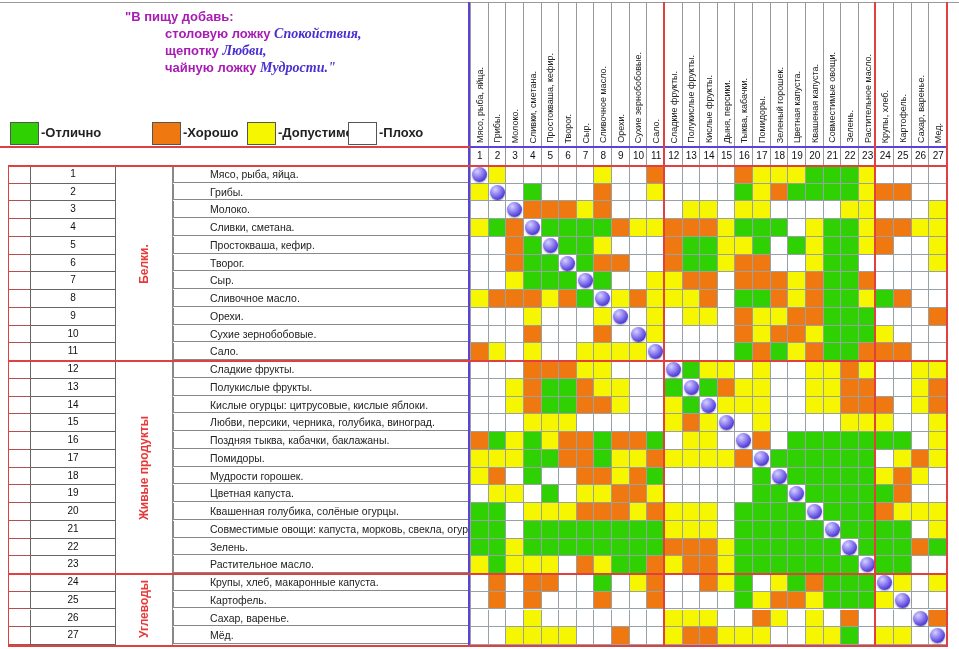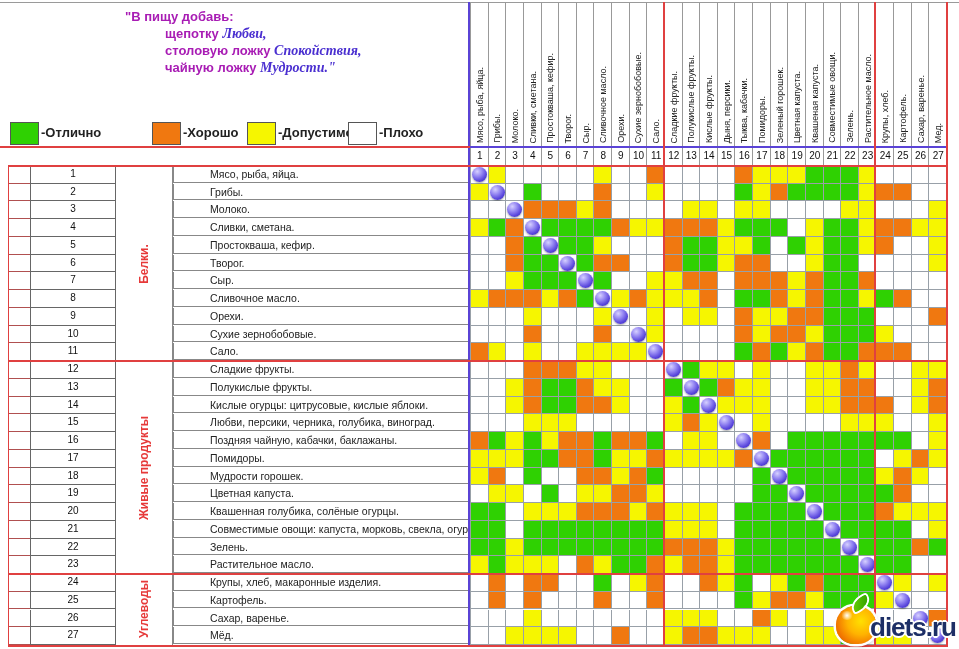--- a/index.html
+++ b/index.html
@@ -48,22 +48,22 @@
   #logo .word{position:absolute;left:34px;bottom:4px;font-size:26px;font-weight:800;color:#1d2f66;letter-spacing:-1px;
     text-shadow:-2px 0 #fff,2px 0 #fff,0 -2px #fff,0 2px #fff,-1px -1px #fff,1px 1px #fff,-1px 1px #fff,1px -1px #fff;}
 </style>
 </head>
 <body>
 
 <div id="page">
 
   <div id="quote">
     <div><span>"В пищу добавь:</span></div>
+    <div class="ind"><span>столовую ложку </span><span class="em">Спокойствия,</span></div>
     <div class="ind"><span>щепотку </span><span class="em">Любви,</span></div>
-    <div class="ind"><span>столовую ложку </span><span class="em">Спокойствия,</span></div>
     <div class="ind"><span>чайную ложку </span><span class="em">Мудрости."</span></div>
   </div>
 
 
   <div id="legend">
     <div class="leg-item" style="left:0px;width:130px;">
       <span class="leg-box" style="background: rgb(47, 209, 2);"></span>
       <span class="leg-label">-Отлично</span>
     </div>
     <div class="leg-item" style="left:142px;width:120px;">
@@ -231,21 +231,21 @@
       <div class="numbox" style="left: 30px; top: 378.88px; width: 84px; height: 16.74px; line-height: 16.74px;">13</div>
       <div class="namebox" style="left: 173px; top: 378.88px; width: 297px; height: 16.74px; line-height: 16.74px;">Полукислые фрукты.</div>
       <div class="tick" style="left: 8px; top: 396.62px; width: 22px; height: 16.74px;"></div>
       <div class="numbox" style="left: 30px; top: 396.62px; width: 84px; height: 16.74px; line-height: 16.74px;">14</div>
       <div class="namebox" style="left: 173px; top: 396.62px; width: 297px; height: 16.74px; line-height: 16.74px;">Кислые огурцы: цитрусовые, кислые яблоки.</div>
       <div class="tick" style="left: 8px; top: 414.36px; width: 22px; height: 16.74px;"></div>
       <div class="numbox" style="left: 30px; top: 414.36px; width: 84px; height: 16.74px; line-height: 16.74px;">15</div>
       <div class="namebox" style="left: 173px; top: 414.36px; width: 297px; height: 16.74px; line-height: 16.74px;">Любви, персики, черника, голубика, виноград.</div>
       <div class="tick" style="left: 8px; top: 432.1px; width: 22px; height: 16.74px;"></div>
       <div class="numbox" style="left: 30px; top: 432.1px; width: 84px; height: 16.74px; line-height: 16.74px;">16</div>
-      <div class="namebox" style="left: 173px; top: 432.1px; width: 297px; height: 16.74px; line-height: 16.74px;">Поздняя чайную, кабачки, баклажаны.</div>
+      <div class="namebox" style="left: 173px; top: 432.1px; width: 297px; height: 16.74px; line-height: 16.74px;">Поздняя тыква, кабачки, баклажаны.</div>
       <div class="tick" style="left: 8px; top: 449.84px; width: 22px; height: 16.74px;"></div>
       <div class="numbox" style="left: 30px; top: 449.84px; width: 84px; height: 16.74px; line-height: 16.74px;">17</div>
       <div class="namebox" style="left: 173px; top: 449.84px; width: 297px; height: 16.74px; line-height: 16.74px;">Помидоры.</div>
       <div class="tick" style="left: 8px; top: 467.58px; width: 22px; height: 16.74px;"></div>
       <div class="numbox" style="left: 30px; top: 467.58px; width: 84px; height: 16.74px; line-height: 16.74px;">18</div>
       <div class="namebox" style="left: 173px; top: 467.58px; width: 297px; height: 16.74px; line-height: 16.74px;">Мудрости горошек.</div>
       <div class="tick" style="left: 8px; top: 485.32px; width: 22px; height: 16.74px;"></div>
       <div class="numbox" style="left: 30px; top: 485.32px; width: 84px; height: 16.74px; line-height: 16.74px;">19</div>
       <div class="namebox" style="left: 173px; top: 485.32px; width: 297px; height: 16.74px; line-height: 16.74px;">Цветная капуста.</div>
       <div class="tick" style="left: 8px; top: 503.06px; width: 22px; height: 16.74px;"></div>
@@ -255,21 +255,21 @@
       <div class="numbox" style="left: 30px; top: 520.8px; width: 84px; height: 16.74px; line-height: 16.74px;">21</div>
       <div class="namebox" style="left: 173px; top: 520.8px; width: 297px; height: 16.74px; line-height: 16.74px;">Совместимые овощи: капуста, морковь, свекла, огурцы.</div>
       <div class="tick" style="left: 8px; top: 538.54px; width: 22px; height: 16.74px;"></div>
       <div class="numbox" style="left: 30px; top: 538.54px; width: 84px; height: 16.74px; line-height: 16.74px;">22</div>
       <div class="namebox" style="left: 173px; top: 538.54px; width: 297px; height: 16.74px; line-height: 16.74px;">Зелень.</div>
       <div class="tick" style="left: 8px; top: 556.28px; width: 22px; height: 16.74px;"></div>
       <div class="numbox" style="left: 30px; top: 556.28px; width: 84px; height: 16.74px; line-height: 16.74px;">23</div>
       <div class="namebox" style="left: 173px; top: 556.28px; width: 297px; height: 16.74px; line-height: 16.74px;">Растительное масло.</div>
       <div class="tick" style="left: 8px; top: 574.02px; width: 22px; height: 16.74px;"></div>
       <div class="numbox" style="left: 30px; top: 574.02px; width: 84px; height: 16.74px; line-height: 16.74px;">24</div>
-      <div class="namebox" style="left: 173px; top: 574.02px; width: 297px; height: 16.74px; line-height: 16.74px;">Крупы, хлеб, макаронные изделия.</div>
+      <div class="namebox" style="left: 173px; top: 574.02px; width: 297px; height: 16.74px; line-height: 16.74px;">Крупы, хлеб, макаронные капуста.</div>
       <div class="tick" style="left: 8px; top: 591.76px; width: 22px; height: 16.74px;"></div>
       <div class="numbox" style="left: 30px; top: 591.76px; width: 84px; height: 16.74px; line-height: 16.74px;">25</div>
       <div class="namebox" style="left: 173px; top: 591.76px; width: 297px; height: 16.74px; line-height: 16.74px;">Картофель.</div>
       <div class="tick" style="left: 8px; top: 609.5px; width: 22px; height: 16.74px;"></div>
       <div class="numbox" style="left: 30px; top: 609.5px; width: 84px; height: 16.74px; line-height: 16.74px;">26</div>
       <div class="namebox" style="left: 173px; top: 609.5px; width: 297px; height: 16.74px; line-height: 16.74px;">Сахар, варенье.</div>
       <div class="tick" style="left: 8px; top: 627.24px; width: 22px; height: 16.74px;"></div>
       <div class="numbox" style="left: 30px; top: 627.24px; width: 84px; height: 16.74px; line-height: 16.74px;">27</div>
       <div class="namebox" style="left: 173px; top: 627.24px; width: 297px; height: 16.74px; line-height: 16.74px;">Мёд.</div>
     </div>
@@ -1067,27 +1067,20 @@
       <div class="redline" style="left: 8px; top: 165px; width: 938.01px; height: 2px;"></div>
       <div class="redline" style="left: 8px; top: 360.14px; width: 938.01px; height: 2px;"></div>
       <div class="redline" style="left: 8px; top: 573.02px; width: 938.01px; height: 2px;"></div>
       <div class="redline" style="left: 662.93px; top: 2px; width: 2px; height: 642.98px;"></div>
       <div class="redline" style="left: 874.49px; top: 2px; width: 2px; height: 642.98px;"></div>
       <div class="redline" style="left: 8px; top: 166px; width: 1px; height: 478.98px;"></div>
       <div class="redline" style="left: 946.01px; top: 2px; width: 2px; height: 642.98px;"></div>
       <div class="redline" style="left: 8px; top: 644.98px; width: 940.01px; height: 2px;"></div>
     </div>
 
-  <div id="logo">
-    <div id="apple">
-      <span class="shine"></span>
-      <span class="leaf"></span>
-    </div>
-    <span class="word">diets.ru</span>
-  </div>
 
 <div class="catlabel" style="left: 115px; top: 166px; width: 58px; height: 195.14px;">
       <span>Белки.</span>
     </div>
     <div class="catlabel" style="left: 115px; top: 361.14px; width: 58px; height: 212.88px;">
       <span>Живые продукты</span>
     </div>
     <div class="catlabel" style="left: 115px; top: 574.02px; width: 58px; height: 70.96px;">
       <span>Углеводы</span>
     </div>

